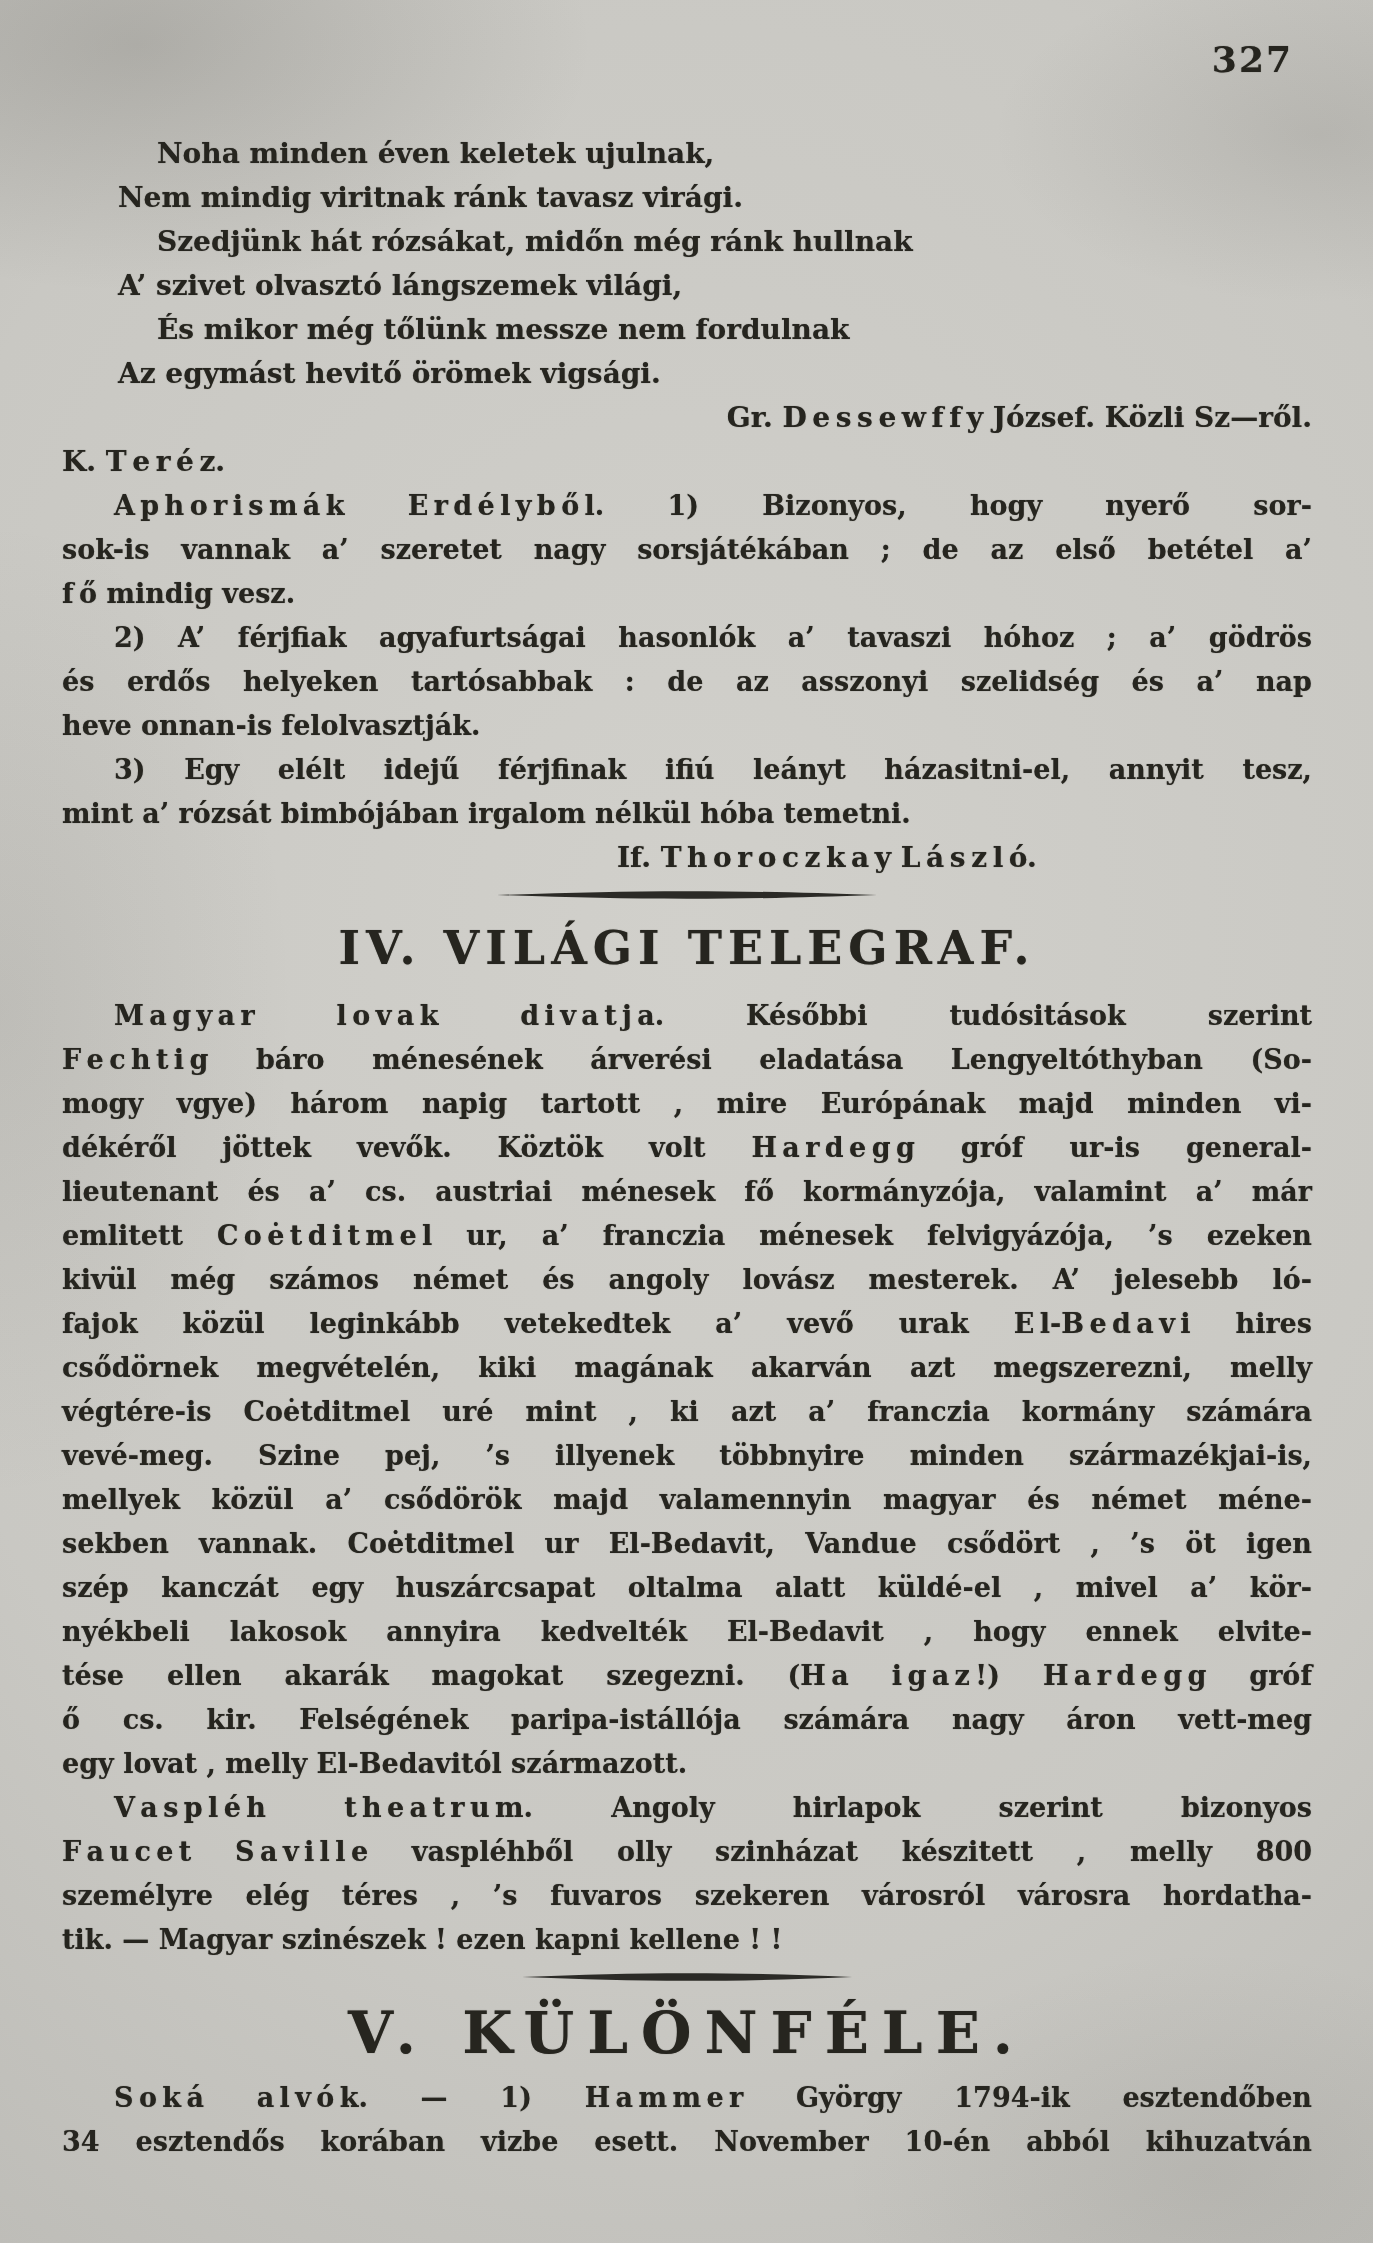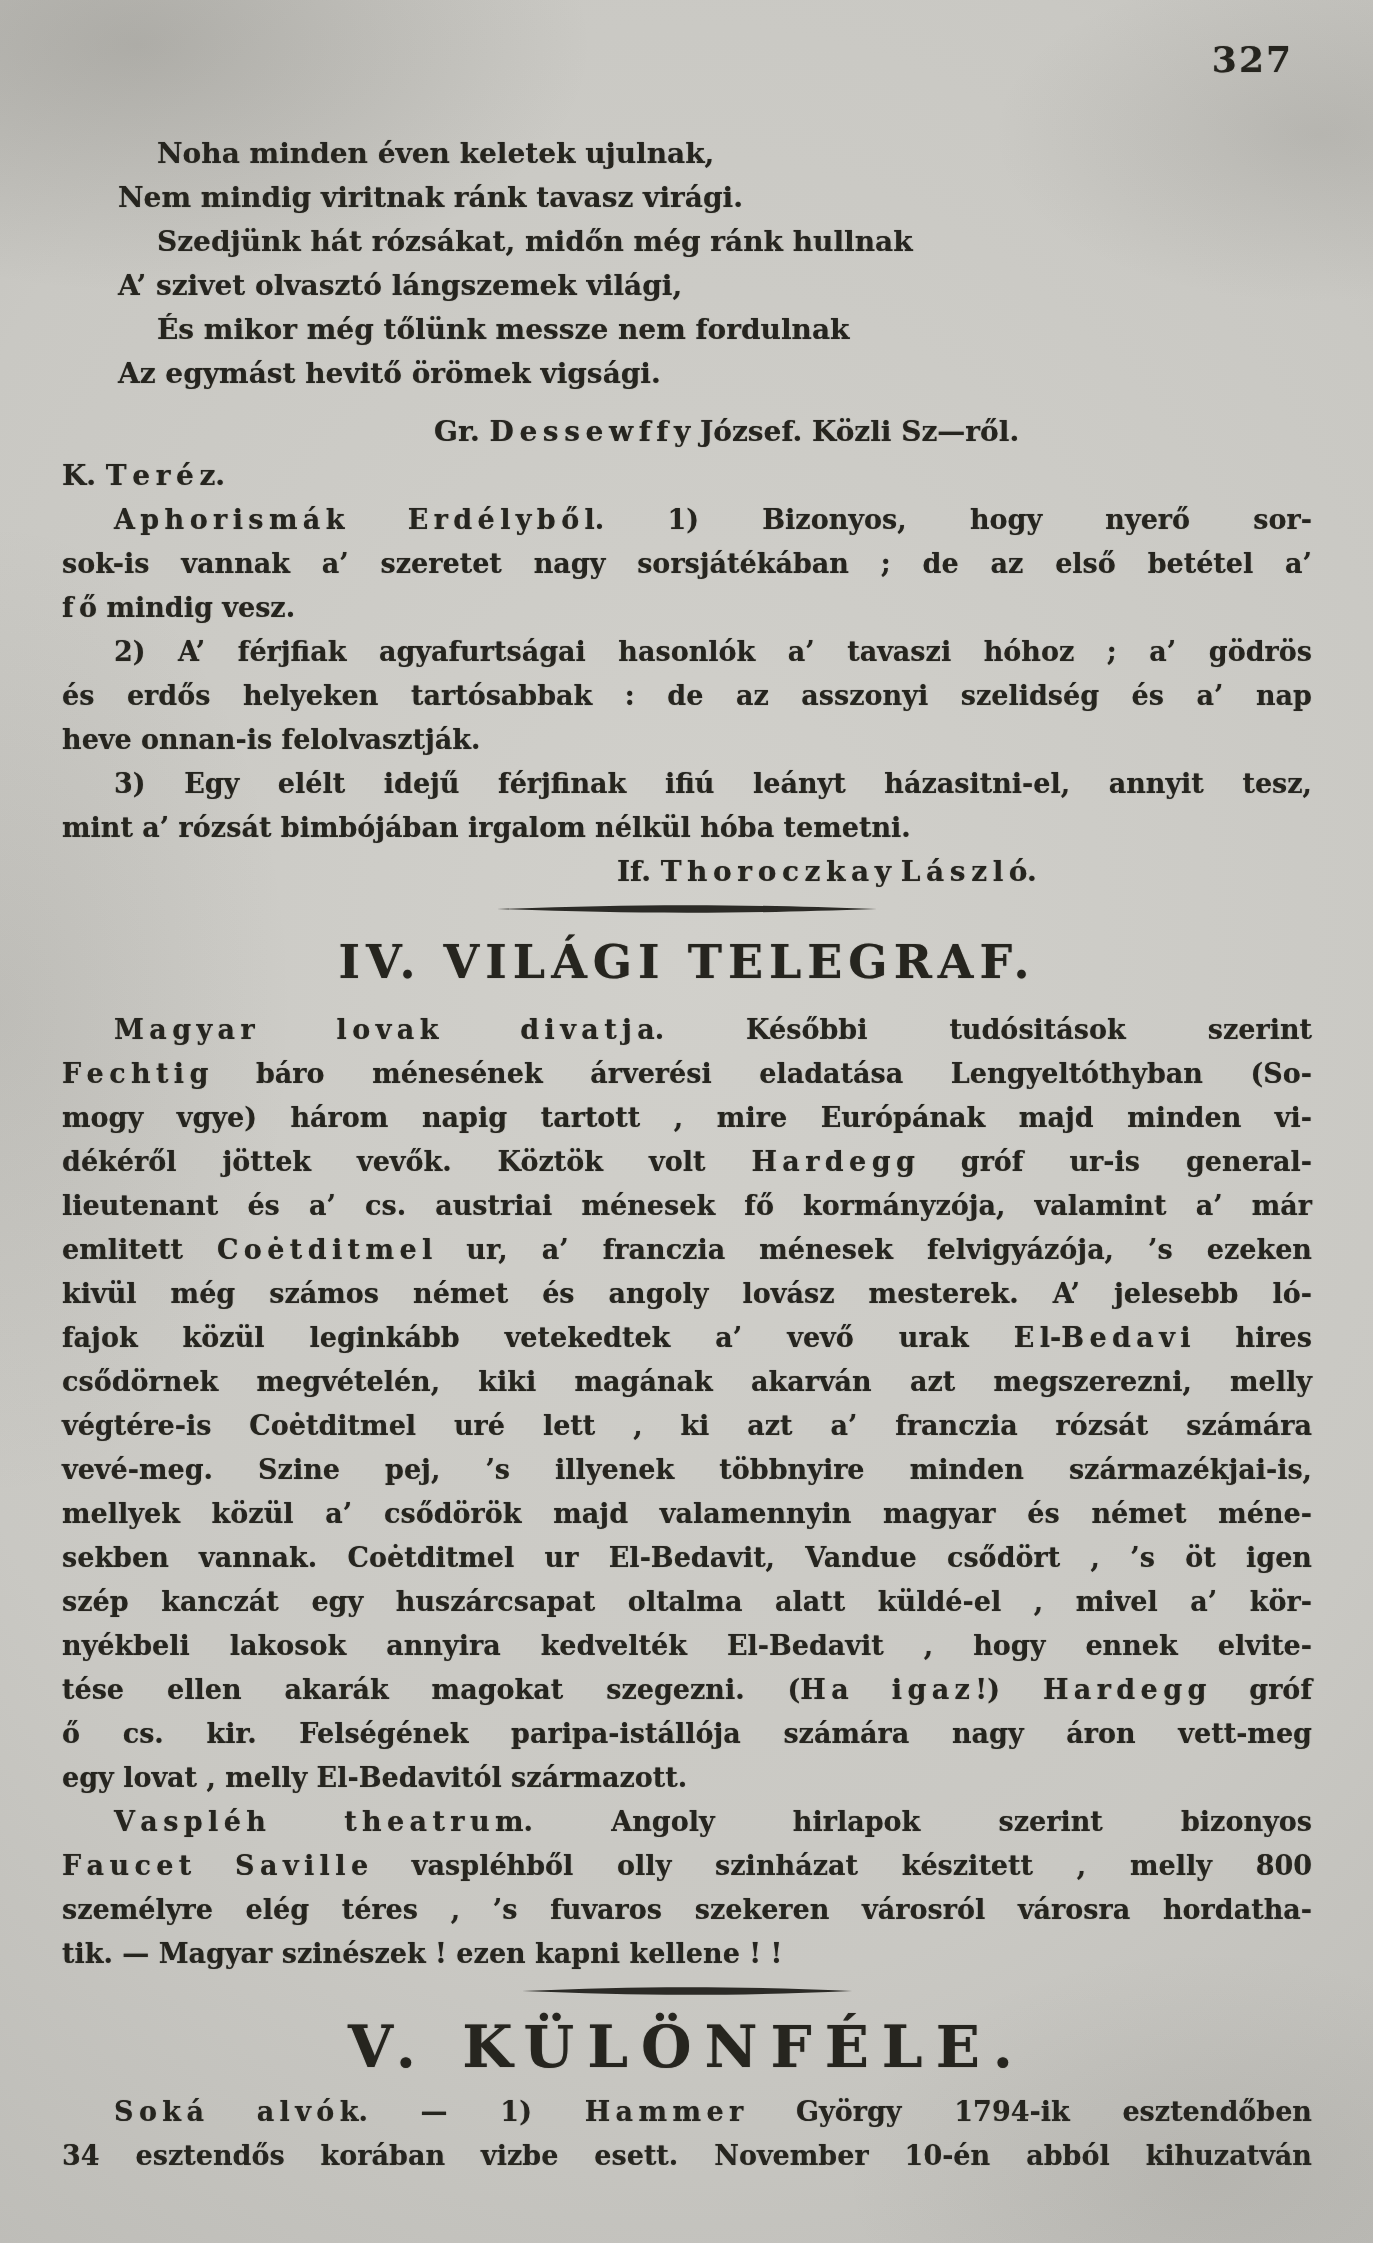--- a/index.html
+++ b/index.html
@@ -20,21 +20,21 @@
   }
   .pageno{
     position:absolute;top:38px;right:80px;
     font-size:36px;letter-spacing:2px;
   }
   .col{position:absolute;left:62px;top:10px;width:1250px;}
   .poem{margin-top:122px;}
   .poem-line{font-size:28px;line-height:44px;white-space:nowrap;}
   .pl-a{margin-left:95px;}
   .pl-b{margin-left:56px;}
-  .attr{margin-top:14px;margin-left:372px;font-size:28px;line-height:44px;white-space:nowrap;}
+  .attr{margin-left:372px;font-size:28px;line-height:44px;white-space:nowrap;text-align:right;}
   .sig-terez{font-size:28px;line-height:44px;white-space:nowrap;}
   .bodyline{
     font-size:27px;line-height:44px;
     text-align:justify;text-align-last:justify;
   }
   .left{text-align:right;text-align-last:left;}
   .ind{text-indent:52px;}
   .sig-thor{margin-left:555px;font-size:28px;line-height:44px;white-space:nowrap;}
   .divider{display:flex;justify-content:center;align-items:center;height:30px;}
   .heading4{
@@ -89,21 +89,21 @@
     <section>
       <div class="bodyline ind">M a g y a r l o v a k d i v a t j a. Későbbi tudósitások szerint</div>
       <div class="bodyline">F e c h t i g báro ménesének árverési eladatása Lengyeltóthyban (So-</div>
       <div class="bodyline">mogy vgye) három napig tartott , mire Európának majd minden vi-</div>
       <div class="bodyline">dékéről jöttek vevők. Köztök volt H a r d e g g gróf ur-is general-</div>
       <div class="bodyline">lieutenant és a’ cs. austriai ménesek fő kormányzója, valamint a’ már</div>
       <div class="bodyline">emlitett C o ė t d i t m e l ur, a’ franczia ménesek felvigyázója, ’s ezeken</div>
       <div class="bodyline">kivül még számos német és angoly lovász mesterek. A’ jelesebb ló-</div>
       <div class="bodyline">fajok közül leginkább vetekedtek a’ vevő urak E l-B e d a v i hires</div>
       <div class="bodyline">csődörnek megvételén, kiki magának akarván azt megszerezni, melly</div>
-      <div class="bodyline">végtére-is Coėtditmel uré lett , ki azt a’ franczia rózsát számára</div>
+      <div class="bodyline">végtére-is Coėtditmel uré mint , ki azt a’ franczia kormány számára</div>
       <div class="bodyline">vevé-meg. Szine pej, ’s illyenek többnyire minden származékjai-is,</div>
       <div class="bodyline">mellyek közül a’ csődörök majd valamennyin magyar és német méne-</div>
       <div class="bodyline">sekben vannak. Coėtditmel ur El-Bedavit, Vandue csődört , ’s öt igen</div>
       <div class="bodyline">szép kanczát egy huszárcsapat oltalma alatt küldé-el , mivel a’ kör-</div>
       <div class="bodyline">nyékbeli lakosok annyira kedvelték El-Bedavit , hogy ennek elvite-</div>
       <div class="bodyline">tése ellen akarák magokat szegezni. (H a i g a z !) H a r d e g g gróf</div>
       <div class="bodyline">ő cs. kir. Felségének paripa-istállója számára nagy áron vett-meg</div>
       <div class="bodyline left">egy lovat , melly El-Bedavitól származott.</div>
     </section>
 

